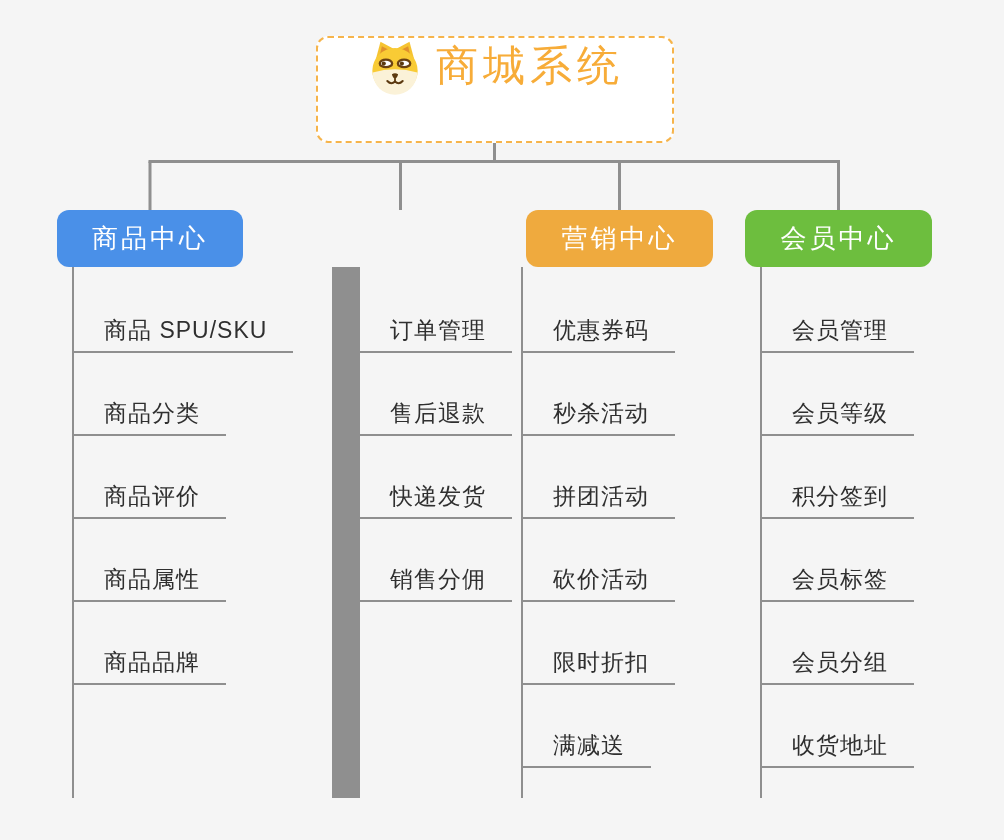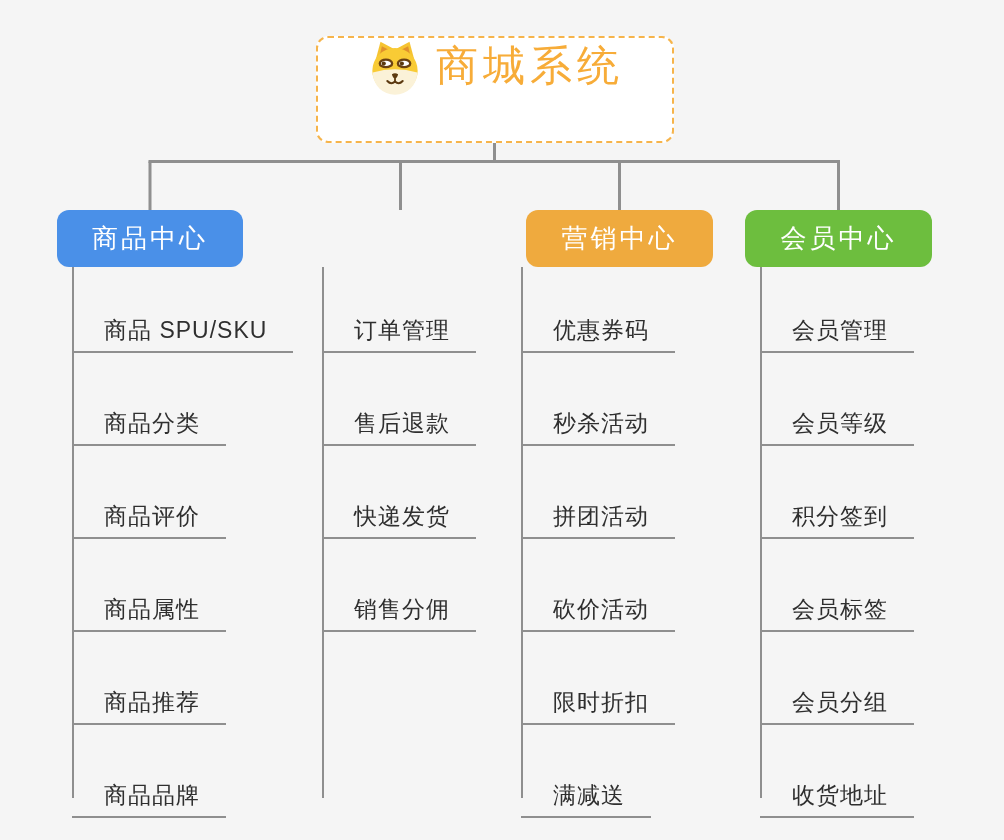--- a/index.html
+++ b/index.html
@@ -34,25 +34,25 @@
     background:var(--c,#999);
   }
   .b0 { left:57px;  width:186px; }
   .b1 { left:307px; width:187px; }
   .b2 { left:526px; width:187px; }
   .b3 { left:745px; width:187px; }
 
   
   .children { position:absolute; top:267px; margin:0; padding:0; list-style:none; }
   .c0 { left:72px; }
-  .c1 { left:322px; }
+  .c1 { left:332px;padding-left:26px; }
   .c2 { left:521px; }
   .c3 { left:760px; }
   .children li {
-    box-sizing:border-box; height:93px; width:max-content; min-width:130px;
+    box-sizing:border-box; height:83px; width:max-content; min-width:130px;
     display:flex; align-items:flex-end;
     padding:0 26px 5px 32px;
     border-bottom:2px solid var(--line,#8f8f8f);
     font-size:23px; letter-spacing:1px; white-space:nowrap;
     color:var(--text,#2f2f2f);
   }
   .children li:first-child { height:86px; }
 </style>
 </head>
 <body>
@@ -100,21 +100,20 @@
   </div>
   <div class="branch b3" style="--c: #6dbe3e;">
     <span>会员中心</span>
   </div>
 
   <ul class="children c0">
     <li>商品 SPU/SKU</li>
     <li>商品分类</li>
     <li>商品评价</li>
     <li>商品属性</li>
-    <li>商品推荐</li>
     <li>商品品牌</li>
   </ul>
 
   <ul class="children c1">
     <li>订单管理</li>
     <li>售后退款</li>
     <li>快递发货</li>
     <li>销售分佣</li>
   </ul>
 

